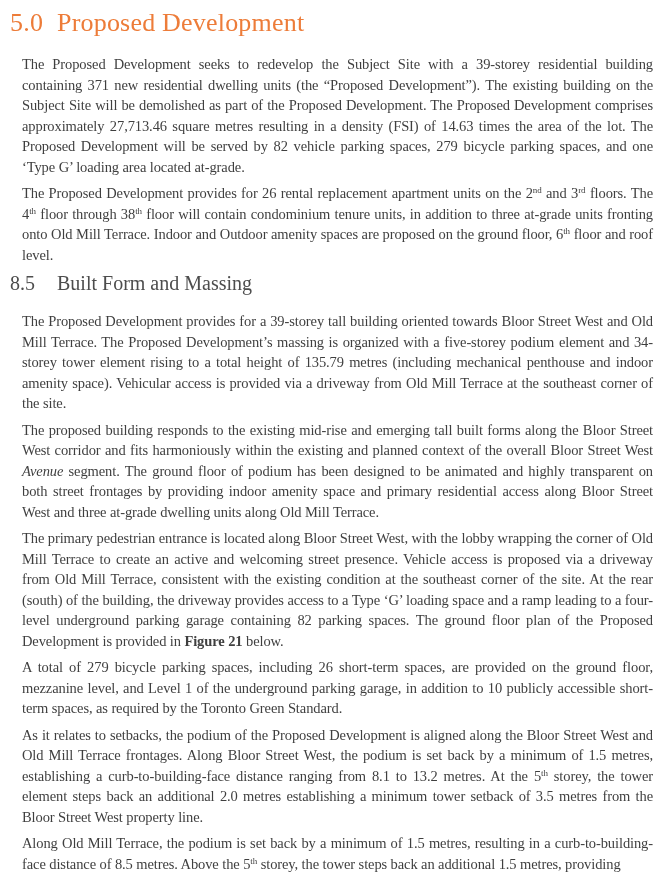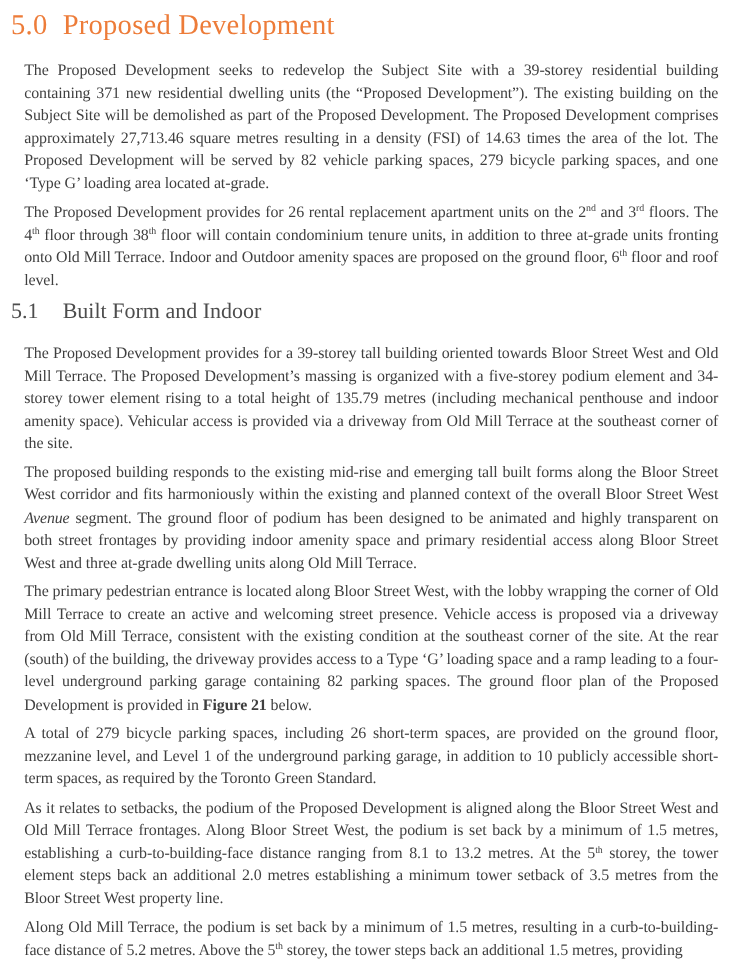--- a/index.html
+++ b/index.html
@@ -59,27 +59,27 @@
 <body>
 
 <div class="page">
 
   <h1 class="doc-h1"><span class="h-num">5.0</span><span>Proposed Development</span></h1>
 
   <p class="para"><span>The Proposed Development seeks to redevelop the Subject Site with a 39-storey residential building containing 371 new residential dwelling units (the “Proposed Development”). The existing building on the Subject Site will be demolished as part of the Proposed Development. The Proposed Development comprises approximately 27,713.46 square metres resulting in a density (FSI) of 14.63 times the area of the lot. The Proposed Development will be served by 82 vehicle parking spaces, 279 bicycle parking spaces, and one ‘Type G’ loading area located at-grade.</span></p>
 
   <p class="para"><span>The Proposed Development provides for 26 rental replacement apartment units on the 2</span><span class="sup">nd</span><span> and 3</span><span class="sup">rd</span><span> floors. The 4</span><span class="sup">th</span><span> floor through 38</span><span class="sup">th</span><span> floor will contain condominium tenure units, in addition to three at-grade units fronting onto Old Mill Terrace. Indoor and Outdoor amenity spaces are proposed on the ground floor, 6</span><span class="sup">th</span><span> floor and roof level.</span></p>
 
-  <h2 class="doc-h2"><span class="h-num">5.1</span><span>Built Form and Indoor</span></h2>
+  <h2 class="doc-h2"><span class="h-num">8.5</span><span>Built Form and Massing</span></h2>
 
   <p class="para"><span>The Proposed Development provides for a 39-storey tall building oriented towards Bloor Street West and Old Mill Terrace. The Proposed Development’s massing is organized with a five-storey podium element and 34-storey tower element rising to a total height of 135.79 metres (including mechanical penthouse and indoor amenity space). Vehicular access is provided via a driveway from Old Mill Terrace at the southeast corner of the site.</span></p>
 
   <p class="para"><span>The proposed building responds to the existing mid-rise and emerging tall built forms along the Bloor Street West corridor and fits harmoniously within the existing and planned context of the overall Bloor Street West </span><span class="it">Avenue</span><span> segment. The ground floor of podium has been designed to be animated and highly transparent on both street frontages by providing indoor amenity space and primary residential access along Bloor Street West and three at-grade dwelling units along Old Mill Terrace.</span></p>
 
   <p class="para"><span>The primary pedestrian entrance is located along Bloor Street West, with the lobby wrapping the corner of Old Mill Terrace to create an active and welcoming street presence. Vehicle access is proposed via a driveway from Old Mill Terrace, consistent with the existing condition at the southeast corner of the site. At the rear (south) of the building, the driveway provides access to a Type ‘G’ loading space and a ramp leading to a four-level underground parking garage containing 82 parking spaces. The ground floor plan of the Proposed Development is provided in </span><span class="bd">Figure 21</span><span> below.</span></p>
 
   <p class="para"><span>A total of 279 bicycle parking spaces, including 26 short-term spaces, are provided on the ground floor, mezzanine level, and Level 1 of the underground parking garage, in addition to 10 publicly accessible short-term spaces, as required by the Toronto Green Standard.</span></p>
 
   <p class="para"><span>As it relates to setbacks, the podium of the Proposed Development is aligned along the Bloor Street West and Old Mill Terrace frontages. Along Bloor Street West, the podium is set back by a minimum of 1.5 metres, establishing a curb-to-building-face distance ranging from 8.1 to 13.2 metres. At the 5</span><span class="sup">th</span><span> storey, the tower element steps back an additional 2.0 metres establishing a minimum tower setback of 3.5 metres from the Bloor Street West property line.</span></p>
 
-  <p class="para"><span>Along Old Mill Terrace, the podium is set back by a minimum of 1.5 metres, resulting in a curb-to-building-face distance of 5.2 metres. Above the 5</span><span class="sup">th</span><span> storey, the tower steps back an additional 1.5 metres, providing</span></p>
+  <p class="para"><span>Along Old Mill Terrace, the podium is set back by a minimum of 1.5 metres, resulting in a curb-to-building-face distance of 8.5 metres. Above the 5</span><span class="sup">th</span><span> storey, the tower steps back an additional 1.5 metres, providing</span></p>
 
 </div>
 
 </body></html>

